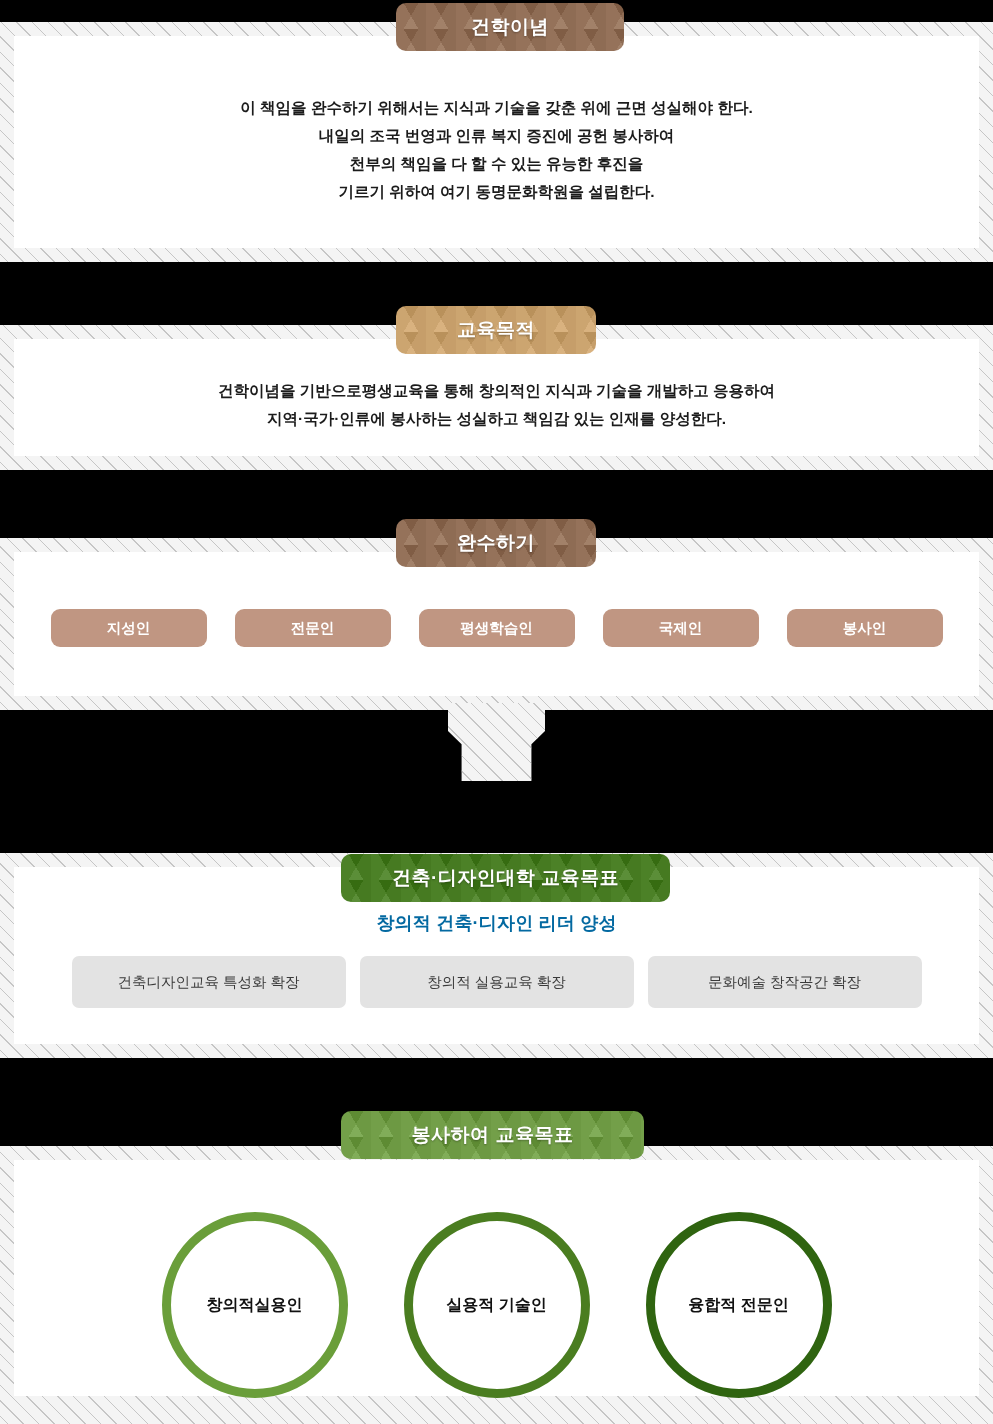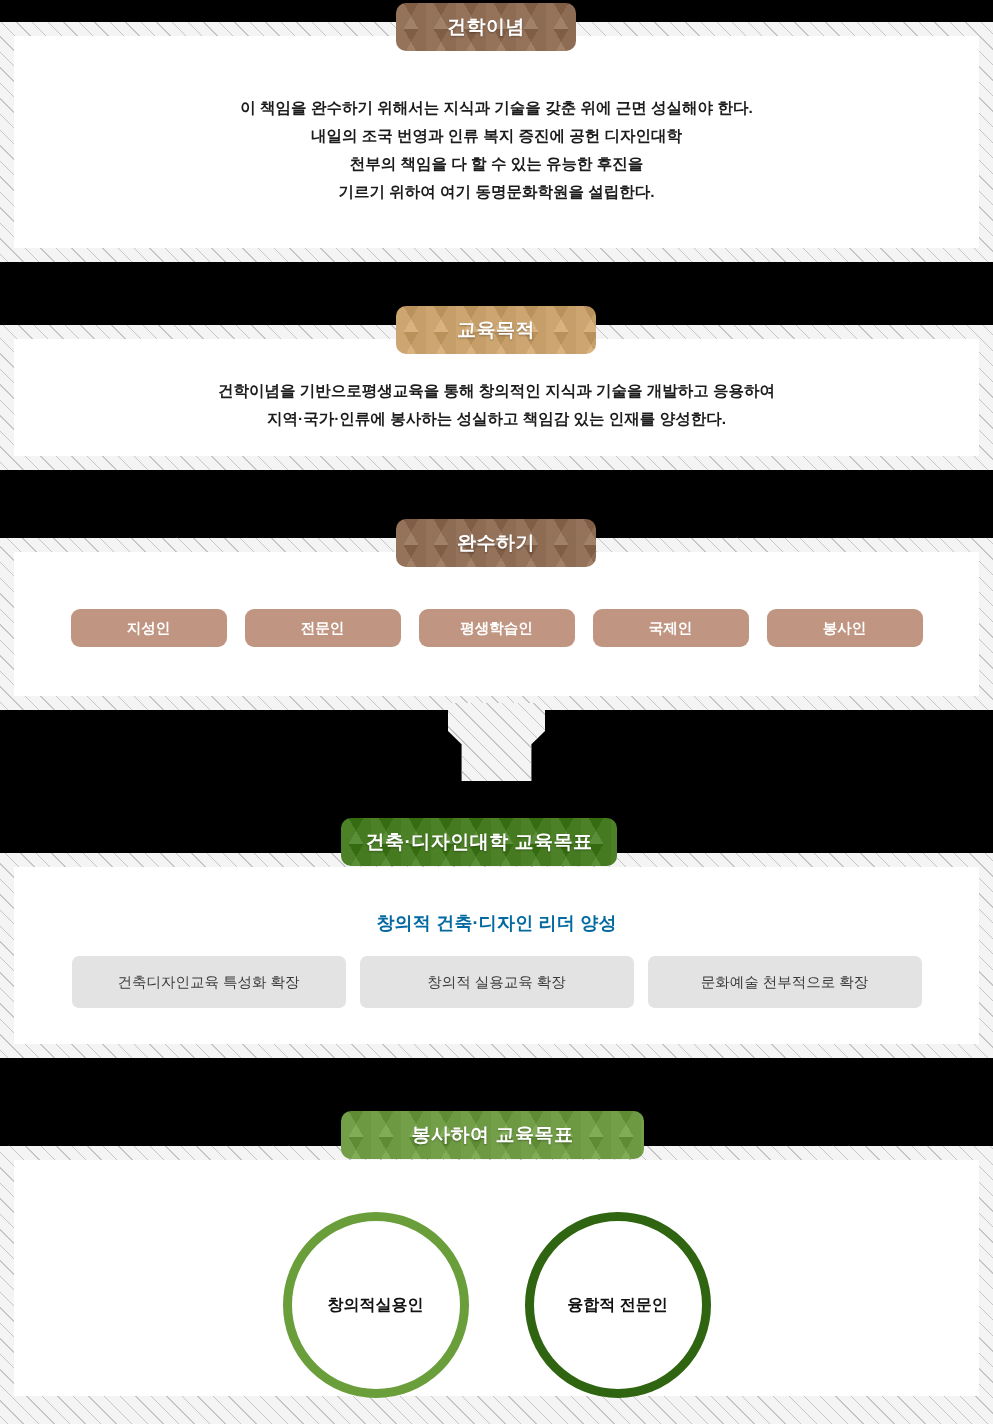--- a/index.html
+++ b/index.html
@@ -85,21 +85,21 @@
   }
   .body-text .ln { display: block; white-space: nowrap; }
 
   
   .chip-row {
     position: absolute;
     left: 0;
     width: 965px;
     display: flex;
     justify-content: center;
-    gap: 18px;
+    gap: 28px;
   }
   .chip {
     width: 156px;
     height: 38px;
     border-radius: 9px;
     background: #c09682;
     color: #ffffff;
     font-size: 14.5px;
     font-weight: bold;
     display: flex;
@@ -196,27 +196,27 @@
 </style>
 </head>
 <body>
 
 <div id="page">
 
   <div class="hatch-frame" style="top:22px; height:240px;">
     <div class="panel-inner" style="height:212px;">
       <div class="body-text" style="position:absolute; left:0; top:58px; width:965px;">
         <span class="ln">이 책임을 완수하기 위해서는 지식과 기술을 갖춘 위에 근면 성실해야 한다.</span>
-        <span class="ln">내일의 조국 번영과 인류 복지 증진에 공헌 디자인대학</span>
+        <span class="ln">내일의 조국 번영과 인류 복지 증진에 공헌 봉사하여</span>
         <span class="ln">천부의 책임을 다 할 수 있는 유능한 후진을</span>
         <span class="ln">기르기 위하여 여기 동명문화학원을 설립한다.</span>
       </div>
     </div>
   </div>
-  <div class="tab tex tab-brown" style="left:396px; top:3px; width:180px;">건학이념</div>
+  <div class="tab tex tab-brown" style="left:396px; top:3px; width:228px;">건학이념</div>
 
   <div class="hatch-frame" style="top:325px; height:145px;">
     <div class="panel-inner" style="height:117px;">
       <div class="body-text" style="position:absolute; left:0; top:38px; width:965px;">
         <span class="ln">건학이념을 기반으로평생교육을 통해 창의적인 지식과 기술을 개발하고 응용하여</span>
         <span class="ln">지역·국가·인류에 봉사하는 성실하고 책임감 있는 인재를 양성한다.</span>
       </div>
     </div>
   </div>
   <div class="tab tex tab-tan" style="left:396px; top:306px; width:200px;">교육목적</div>
@@ -235,29 +235,30 @@
   <div class="tab tex tab-brown" style="left:396px; top:519px; width:200px;">완수하기</div>
 
   <div id="arrow-connector"></div>
 
   <div class="hatch-frame" style="top:853px; height:205px;">
     <div class="panel-inner" style="height:177px;">
       <div class="green-sub" style="top:44px;">창의적 건축·디자인 리더 양성</div>
       <div class="gbox-row" style="top:89px;">
         <div class="gbox">건축디자인교육 특성화 확장</div>
         <div class="gbox">창의적 실용교육 확장</div>
-        <div class="gbox">문화예술 천부적으로 확장</div>
-      </div>
-    </div>
-  </div>
-  <div class="tab tex tab-green-dark" style="left:341px; top:818px; width:276px;">건축·디자인대학 교육목표</div>
+        <div class="gbox">문화예술 창작공간 확장</div>
+      </div>
+    </div>
+  </div>
+  <div class="tab tex tab-green-dark" style="left:341px; top:854px; width:329px;">건축·디자인대학 교육목표</div>
 
   <div class="hatch-frame" style="top:1146px; height:278px;">
     <div class="panel-inner" style="height:236px;">
       <div class="circle-row" style="top:52px;">
         <div class="circle c1">창의적실용인</div>
+        <div class="circle c2">실용적 기술인</div>
         <div class="circle c3">융합적 전문인</div>
       </div>
     </div>
   </div>
   <div class="tab tex tab-green-mid" style="left:341px; top:1111px; width:303px;">봉사하여 교육목표</div>
 
 </div>
 
 </body></html>

